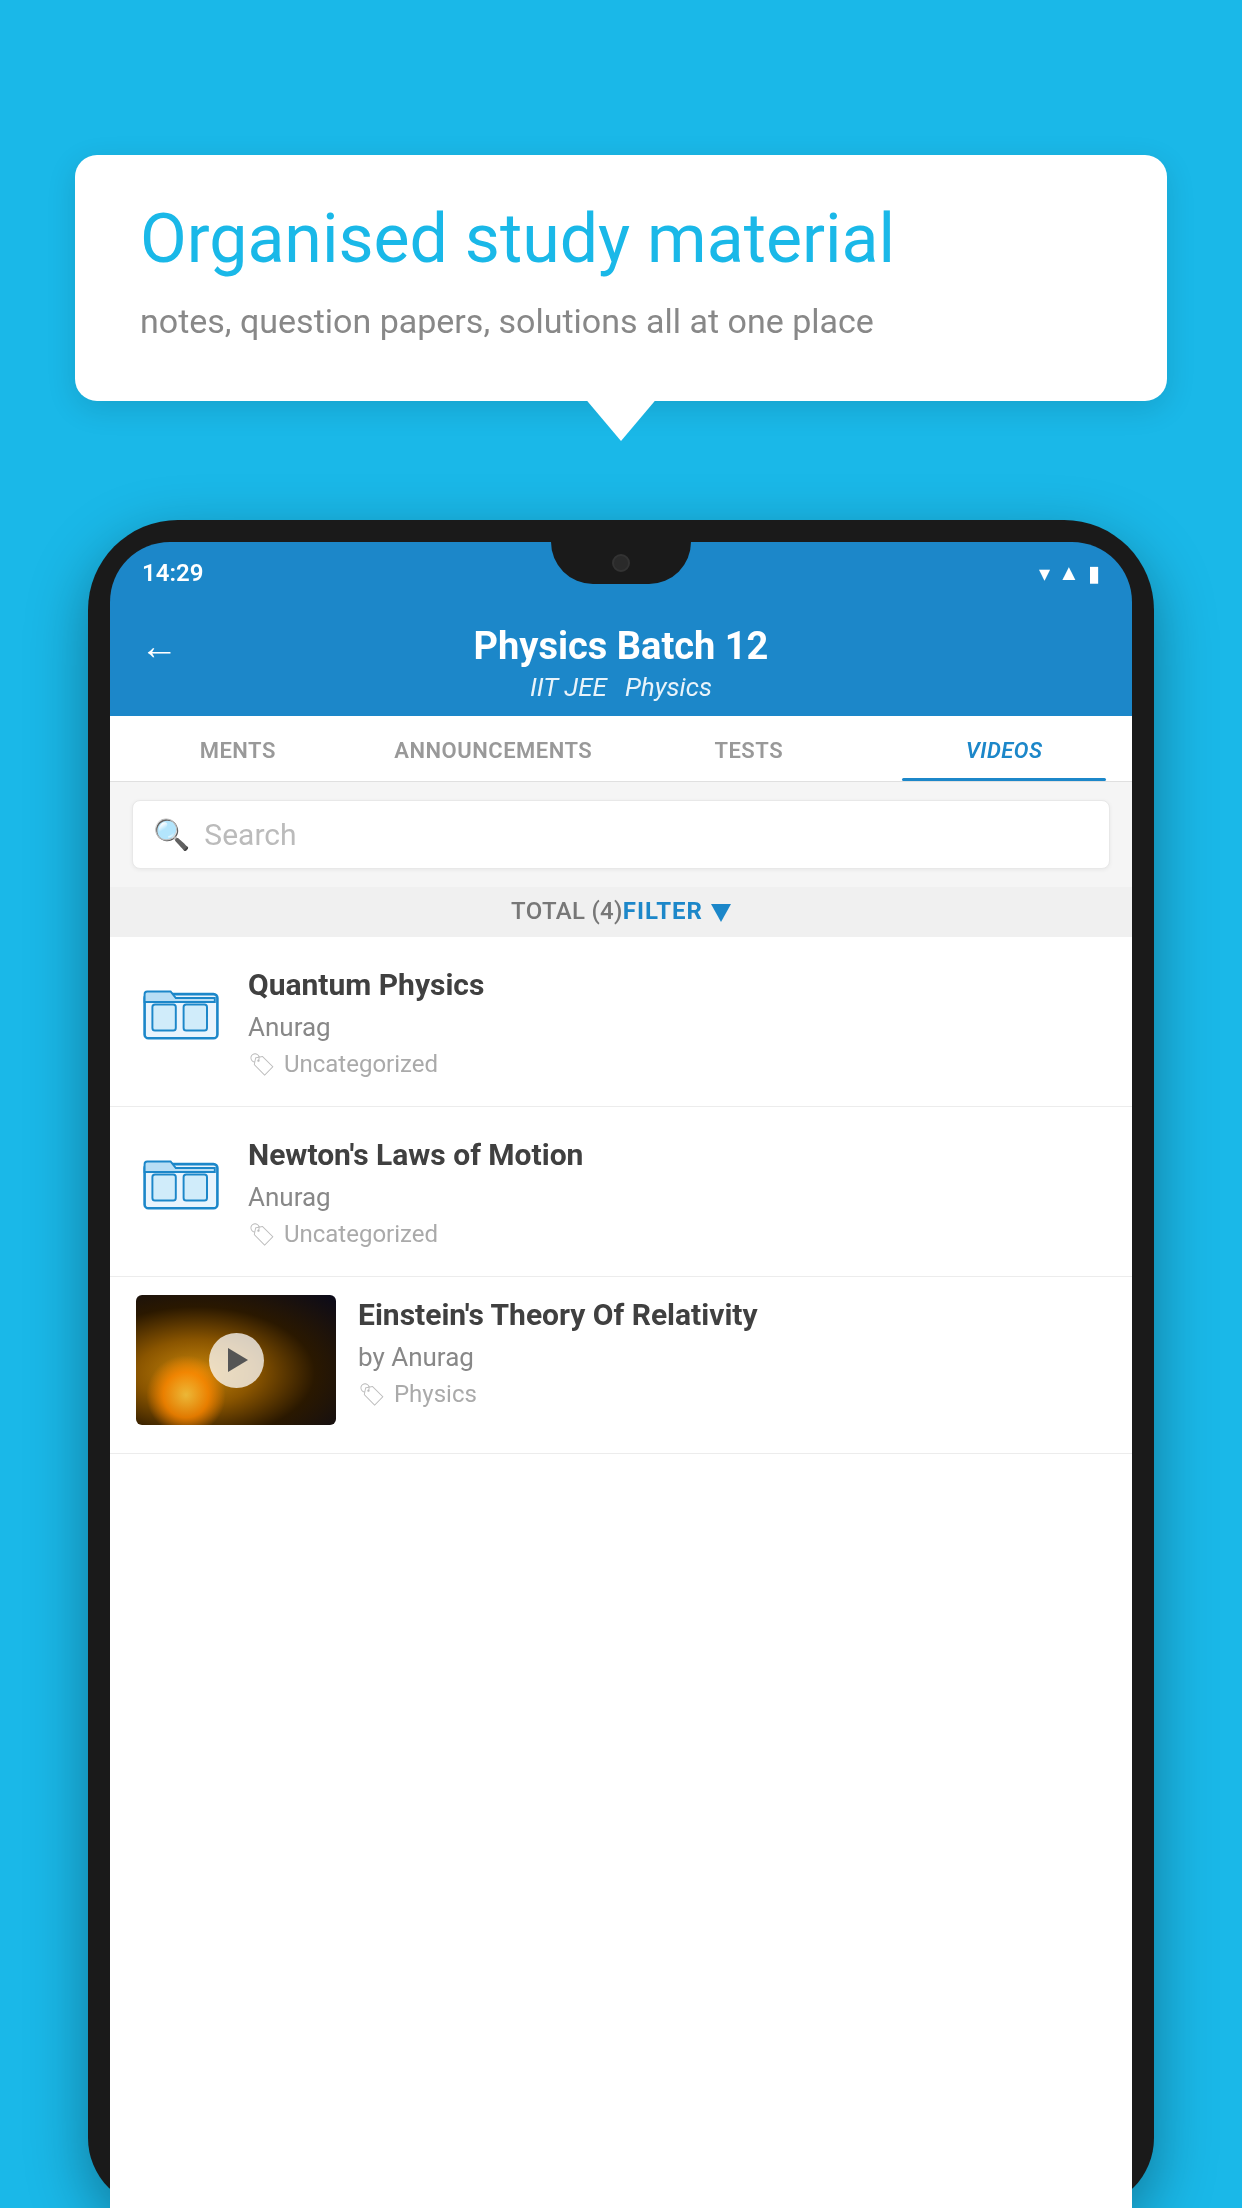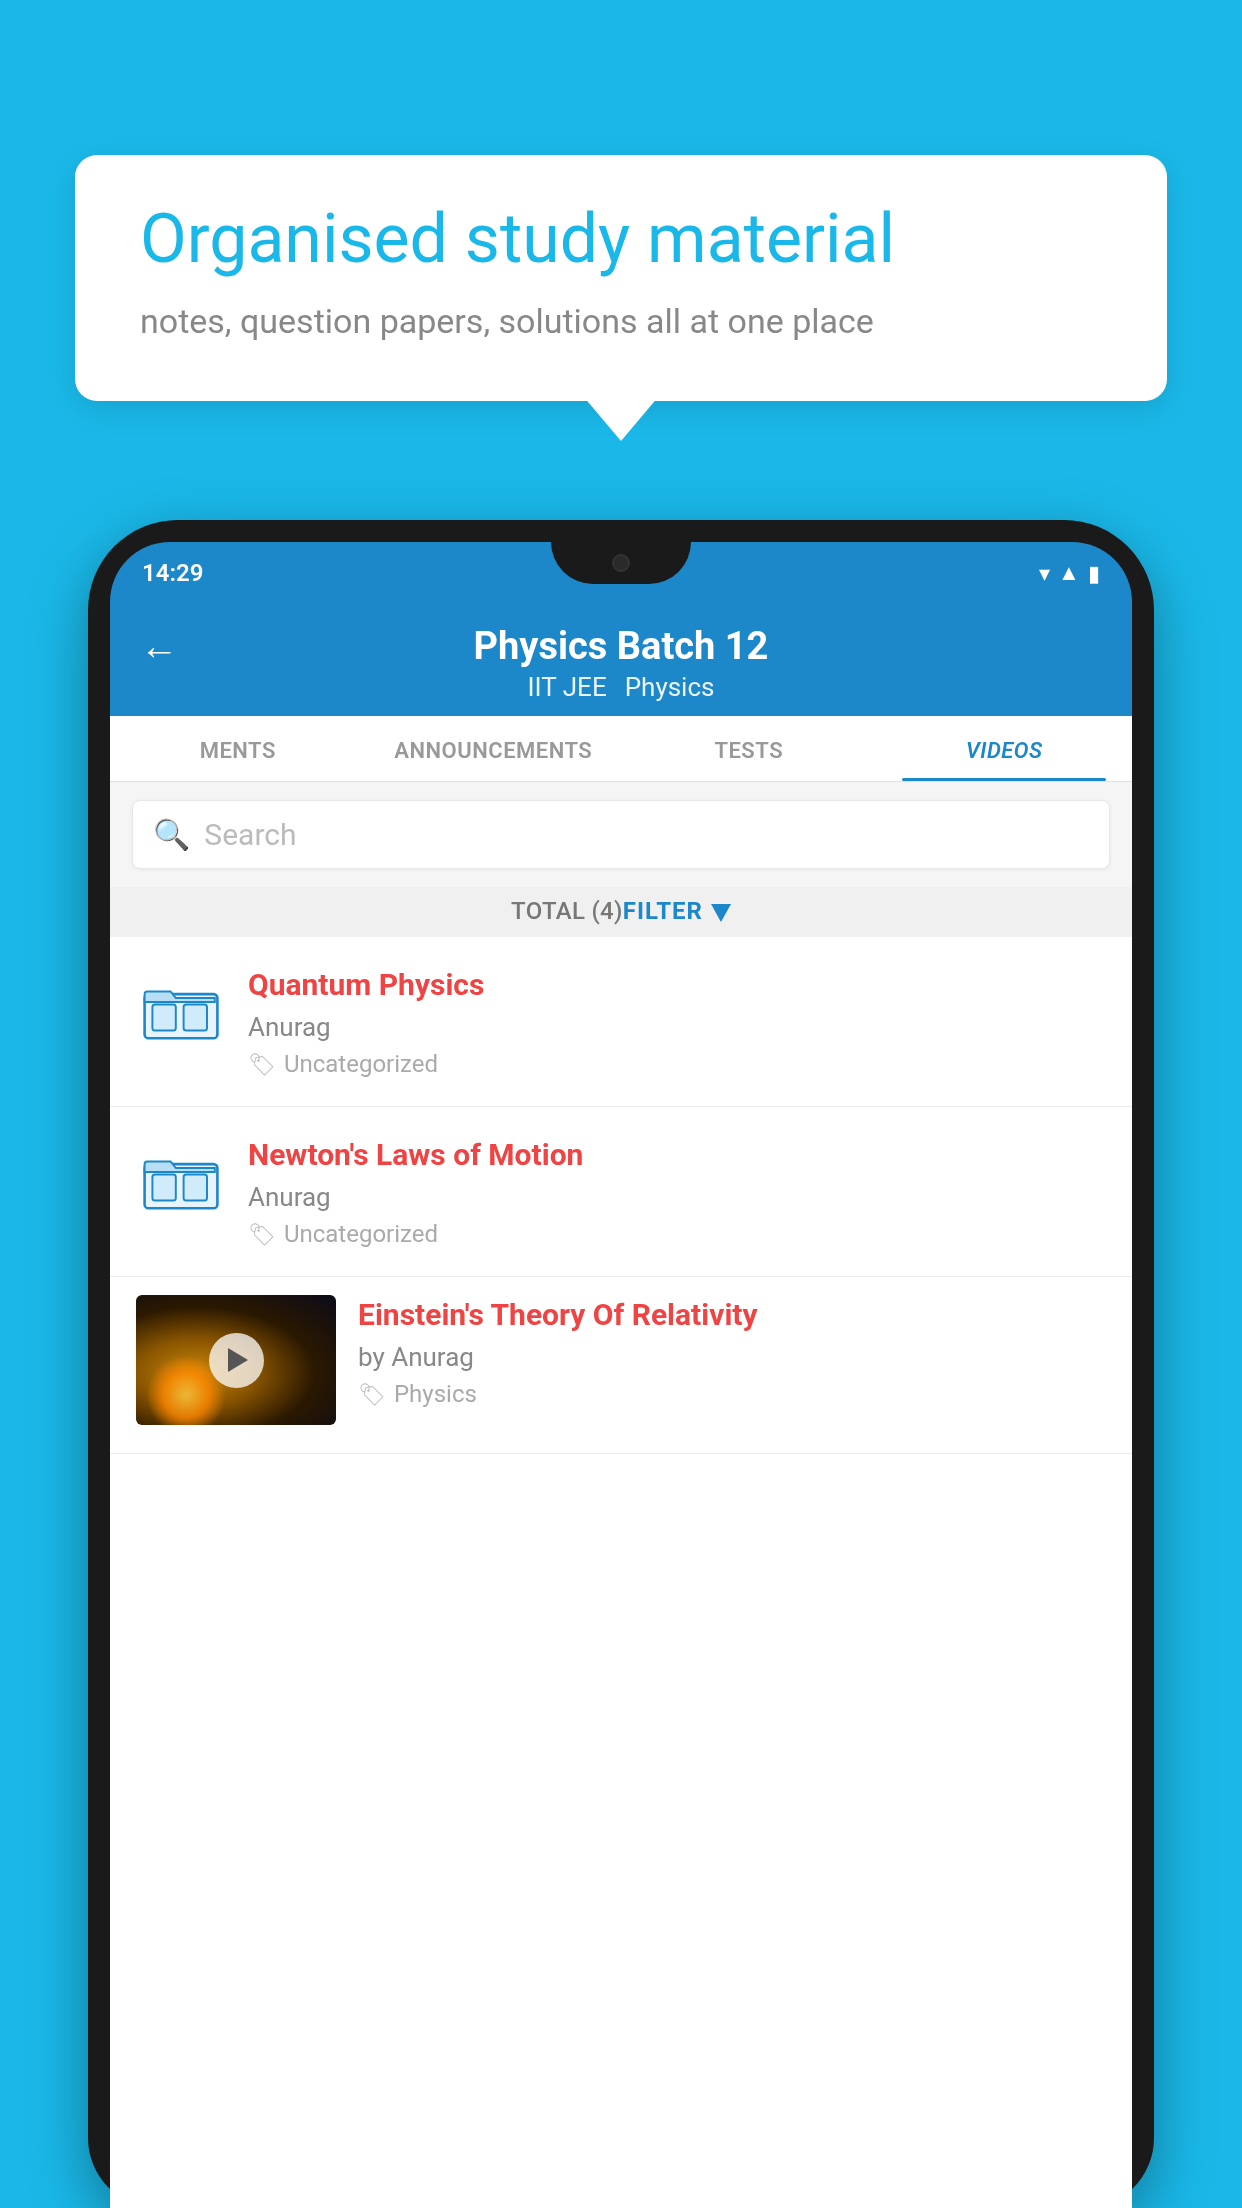--- a/index.html
+++ b/index.html
@@ -152,20 +152,21 @@
     }
     .header-subtitle {
       color: rgba(255,255,255,0.85);
       font-size: 26px;
       margin-top: 4px;
       display: flex;
       gap: 18px;
     }
     .header-subtitle span {
       color: rgba(255,255,255,0.9);
+      font-style: italic;
     }
 
     
     .tabs-bar {
       background: #fff;
       display: flex;
       border-bottom: 1px solid #e0e0e0;
     }
     .tab-item {
       flex: 1;
@@ -282,21 +283,21 @@
     .folder-svg {
       width: 78px;
       height: 78px;
     }
     .video-info {
       flex: 1;
     }
     .video-title {
       font-size: 30px;
       font-weight: 700;
-      color: #ef4444;
+      color: #404040;
       line-height: 1.3;
       margin-bottom: 8px;
     }
     .video-author {
       font-size: 26px;
       color: #888;
       margin-bottom: 8px;
     }
     .video-tag {
       display: flex;

